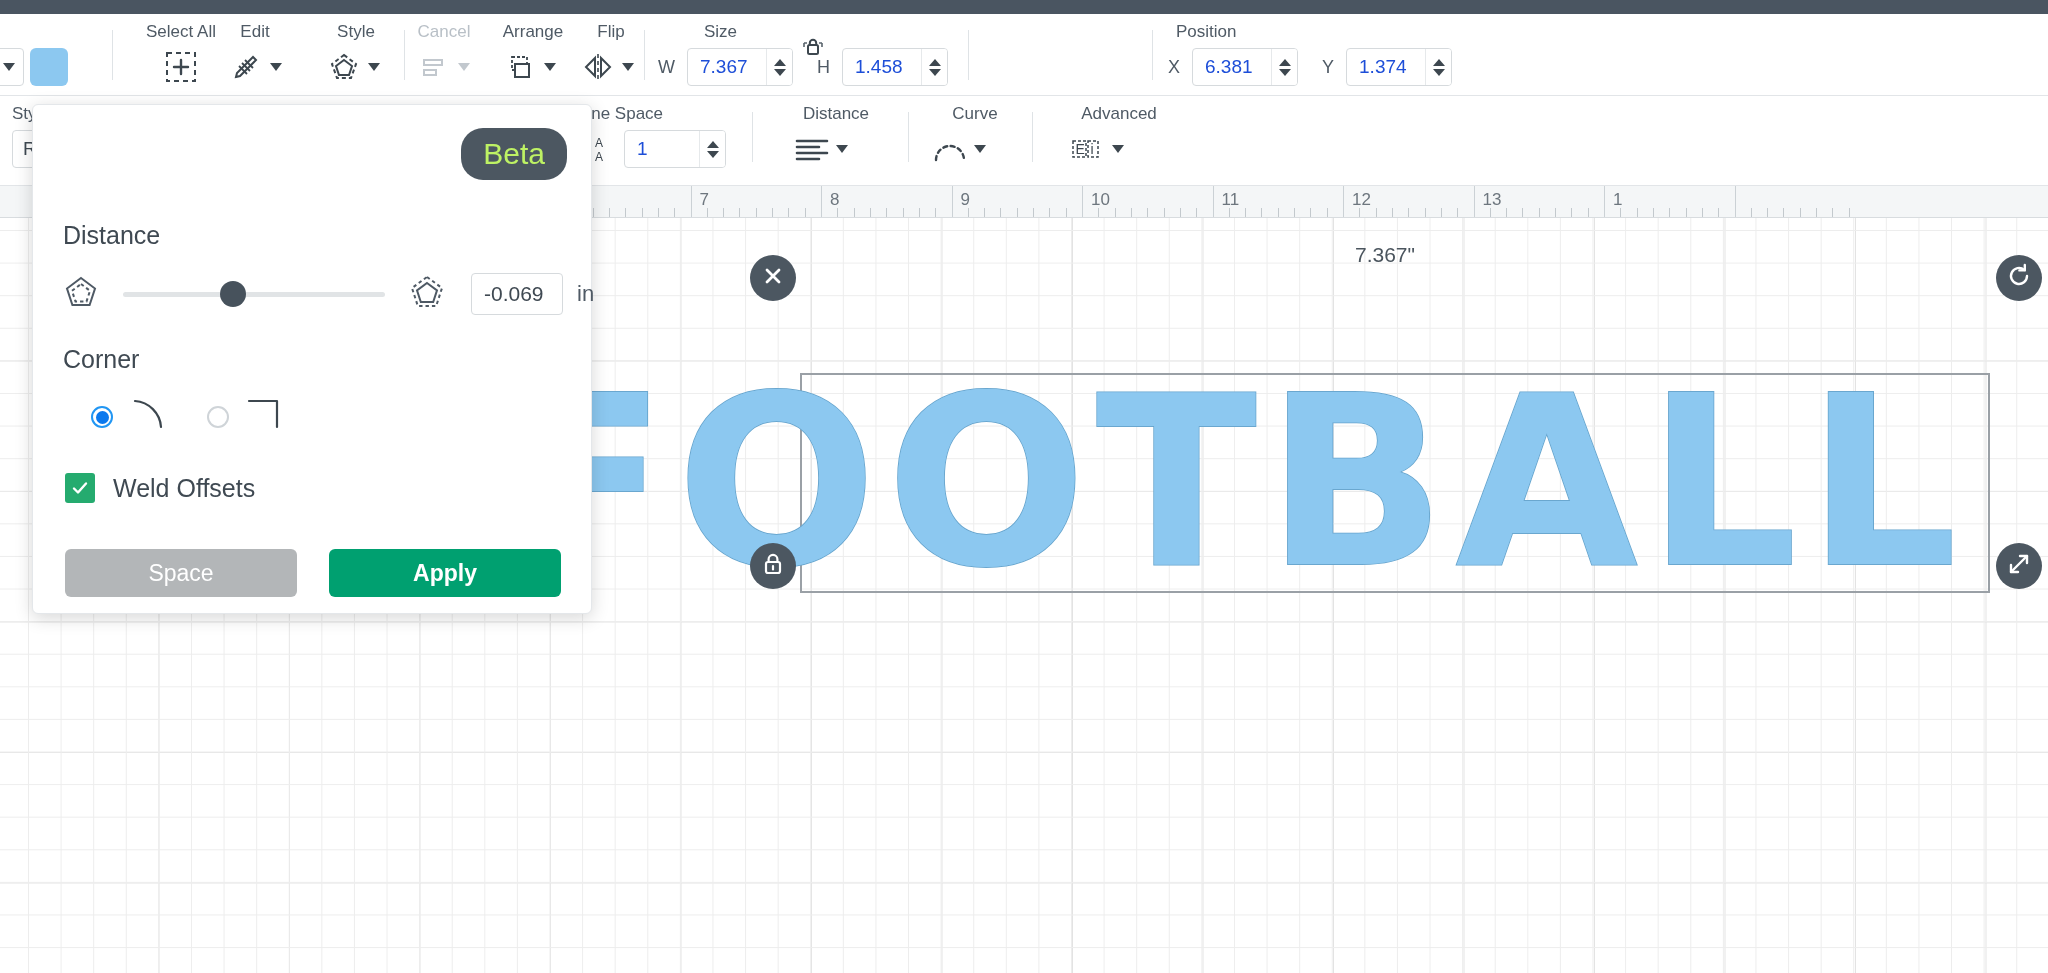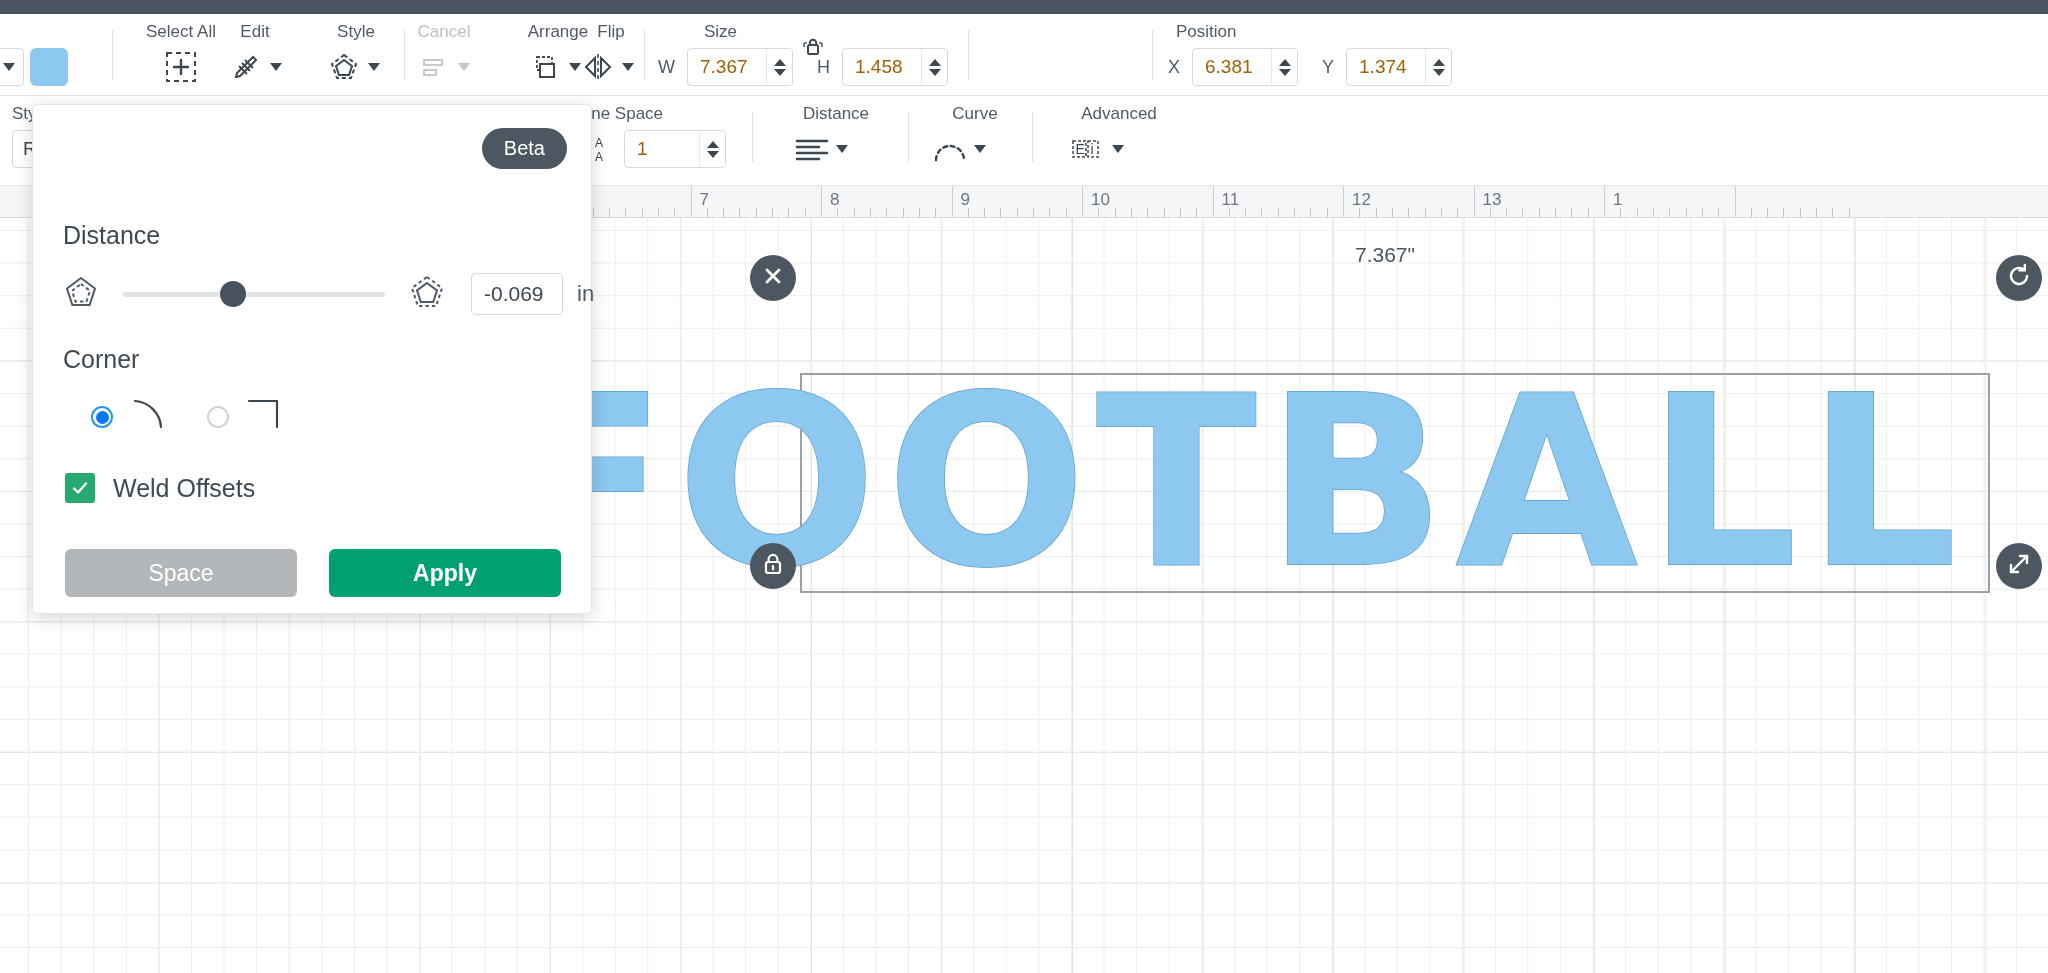--- a/index.html
+++ b/index.html
@@ -56,21 +56,21 @@
   
   .field-label { font-size: 18px; color: #4f5a65; margin-right: 6px; }
   .numfield {
     display: inline-flex; align-items: center;
     height: 38px; border: 1px solid #d6dadd; border-radius: 4px;
     background: #fff; overflow: hidden;
   }
   .numfield input {
     border: none; outline: none; background: transparent;
     font-family: "Liberation Sans", sans-serif;
-    font-size: 19px; color: #a16207; padding: 0 8px 0 12px;
+    font-size: 19px; color: #1d4ed8; padding: 0 8px 0 12px;
   }
   .numfield .sp {
     width: 26px; height: 38px; display: flex; flex-direction: column;
     align-items: center; justify-content: center; gap: 3px;
     border-left: 1px solid #e6e9eb; cursor: pointer; background:#fff;
   }
   .sp .up, .sp .dn {
     width: 0; height: 0; border-left: 6px solid transparent;
     border-right: 6px solid transparent;
   }
@@ -173,22 +173,22 @@
   .dialog {
     position: absolute; left: 32px; top: 104px;
     width: 560px; height: 510px;
     background: #ffffff; border-radius: 6px;
     border: 1px solid #e4e7ea;
     box-shadow: 0 4px 18px rgba(0,0,0,.16);
     z-index: 50;
   }
   .beta {
     position: absolute; right: 24px; top: 23px;
-    background: #4c5761; color: #ffffff;
-    font-size: 20px; padding: 9px 22px; border-radius: 22px;
+    background: #4c5761; color: #bef264;
+    font-size: 30px; padding: 9px 22px; border-radius: 22px;
   }
   .dlg-h {
     position: absolute; left: 30px; font-size: 25px; color: #3f4952;
   }
   .slider-row {
     position: absolute; left: 30px; display: flex; align-items: center;
   }
   .track {
     position: relative; width: 262px; height: 5px;
     background: #e1e4e6; border-radius: 3px; margin: 0 24px;
@@ -303,21 +303,21 @@
         <span class="icon-btn">
           <svg width="32" height="32" viewBox="0 0 32 32">
               <rect x="6" y="9" width="18" height="5" fill="none" stroke="#c2c8ce" stroke-width="2"></rect>
               <rect x="6" y="19" width="12" height="5" fill="none" stroke="#c2c8ce" stroke-width="2"></rect>
             </svg>
         </span>
         <span class="caret dim"></span>
       </div>
     </div>
 
-    <div class="grp" style="left:503px;width:110px;">
+    <div class="grp" style="left:478px;width:110px;">
       <div class="grp-label">Arrange</div>
       <div class="grp-body" style="left:22px;">
         <span class="icon-btn">
           <svg width="32" height="32" viewBox="0 0 32 32">
               <rect x="8" y="6" width="15" height="13" fill="none" stroke="#3d474f" stroke-width="1.8" stroke-dasharray="3 2"></rect>
               <rect x="11" y="13" width="14" height="13" fill="#fff" stroke="#3d474f" stroke-width="2"></rect>
             </svg>
         </span>
         <span class="caret"></span>
       </div>

